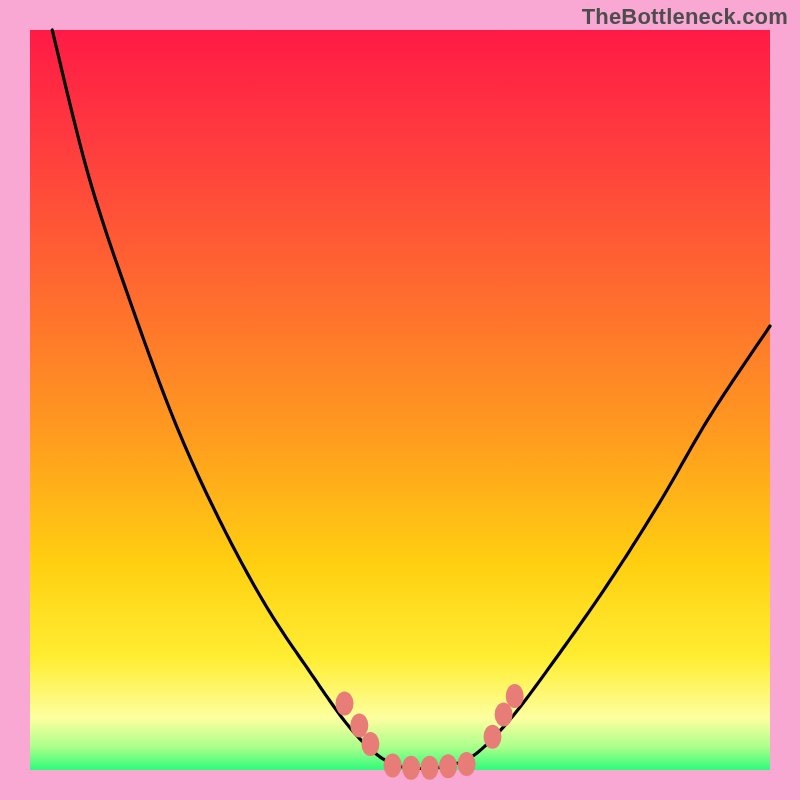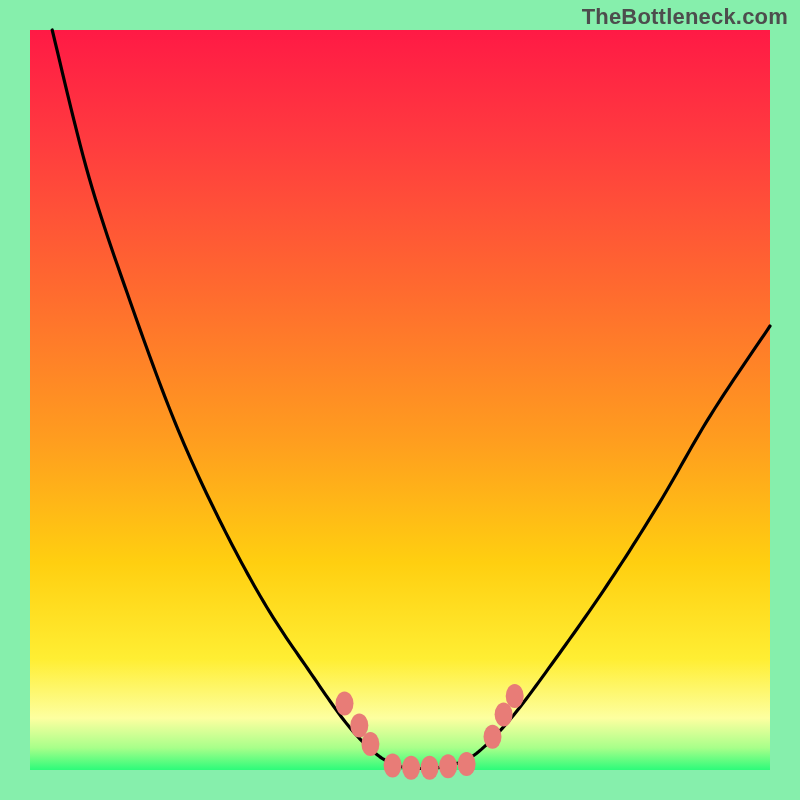--- a/index.html
+++ b/index.html
@@ -8,21 +8,21 @@
     width: 800px;
     height: 800px;
     overflow: hidden;
     background: #000;
     font-family: Arial, Helvetica, sans-serif;
   }
   .frame {
     position: relative;
     width: 800px;
     height: 800px;
-    background: #86efac;
+    background: #f9a8d4;
   }
   .plot-area {
     position: absolute;
     left: 30px;
     top: 30px;
     width: 740px;
     height: 740px;
     
     background: linear-gradient(
       to bottom,

